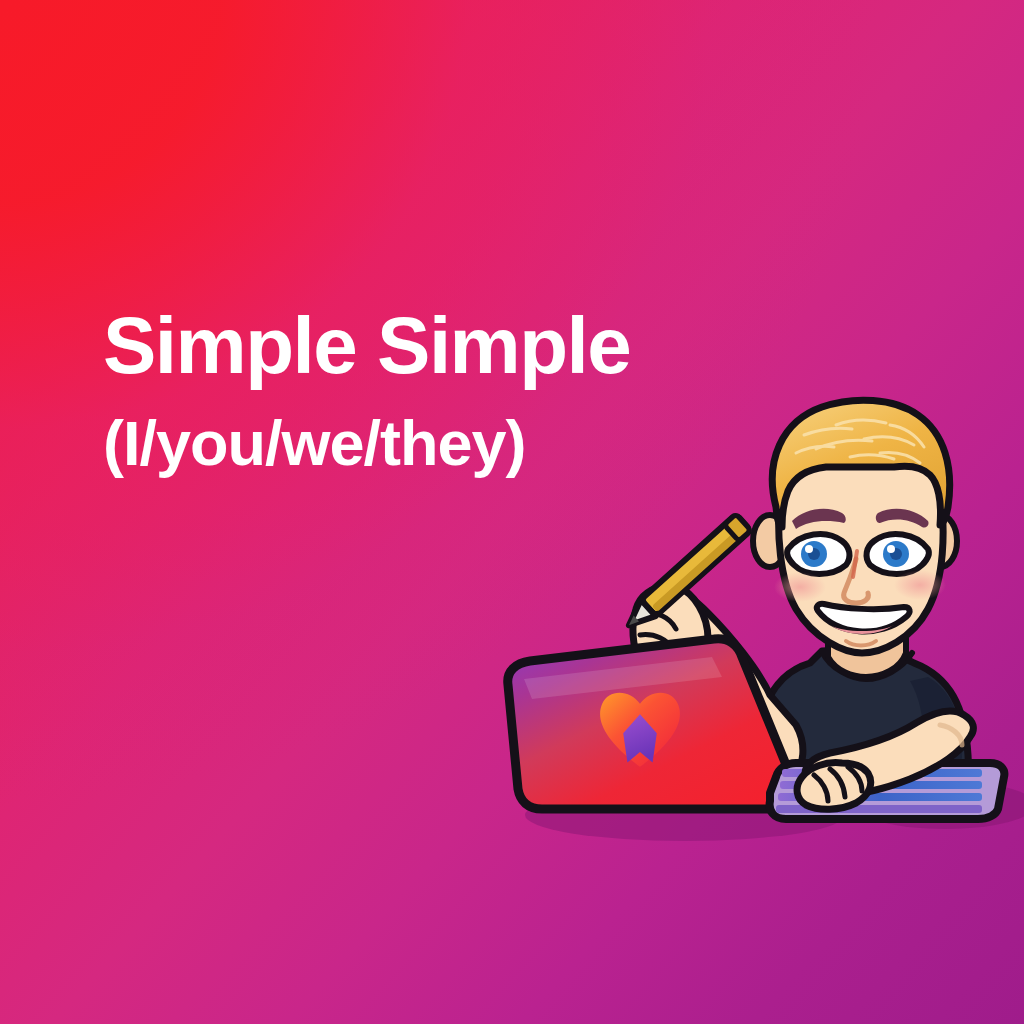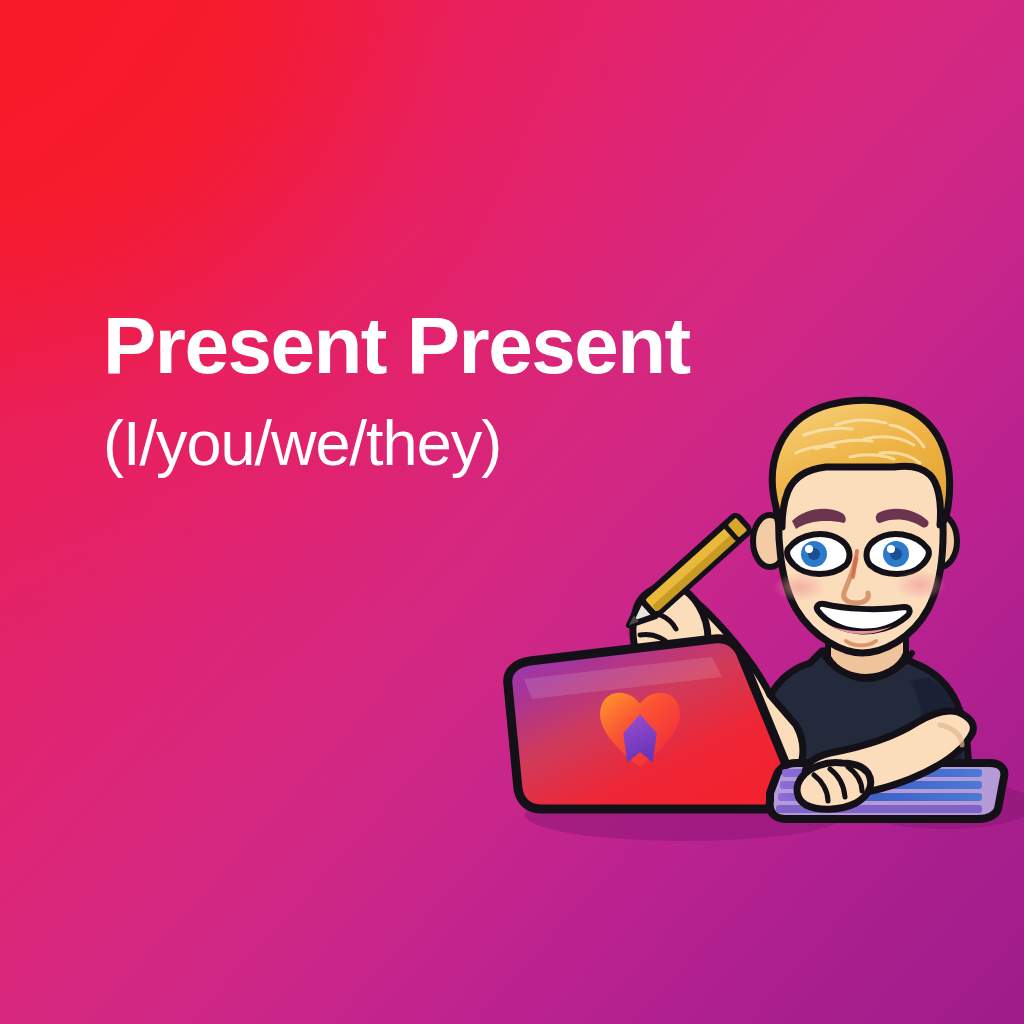--- a/index.html
+++ b/index.html
@@ -38,42 +38,42 @@
     font-size:80px;
     font-weight:700;
     color:#FFFFFF;
     line-height:1.0;
     letter-spacing:-1.5px;
     white-space:nowrap;
   }
   #subtitle{
     margin-top:24px;
     font-size:63px;
-    font-weight:400;
+    font-weight:700;
     color:#FFFFFF;
     line-height:1.05;
     letter-spacing:-1px;
     white-space:nowrap;
   }
 
   
   #illustration{
     position:absolute;
     left:470px; top:395px;
     width:560px; height:500px;
   }
   #illustration svg{ display:block; width:100%; height:100%; }
 </style>
 </head>
 <body>
 
 <div id="slide">
 
   <div id="text-block">
-    <div id="title">Present Present</div>
+    <div id="title">Simple Simple</div>
     <div id="subtitle">(I/you/we/they)</div>
   </div>
 
   <div id="illustration">
     <svg viewBox="0 0 560 500" xmlns="http://www.w3.org/2000/svg">
       <defs>
         <linearGradient id="lidGrad" x1="0%" y1="0%" x2="85%" y2="100%">
           <stop offset="0%" stop-color="#8B3BC4"></stop>
           <stop offset="22%" stop-color="#A93594"></stop>
           <stop offset="45%" stop-color="#D13A5A"></stop>

